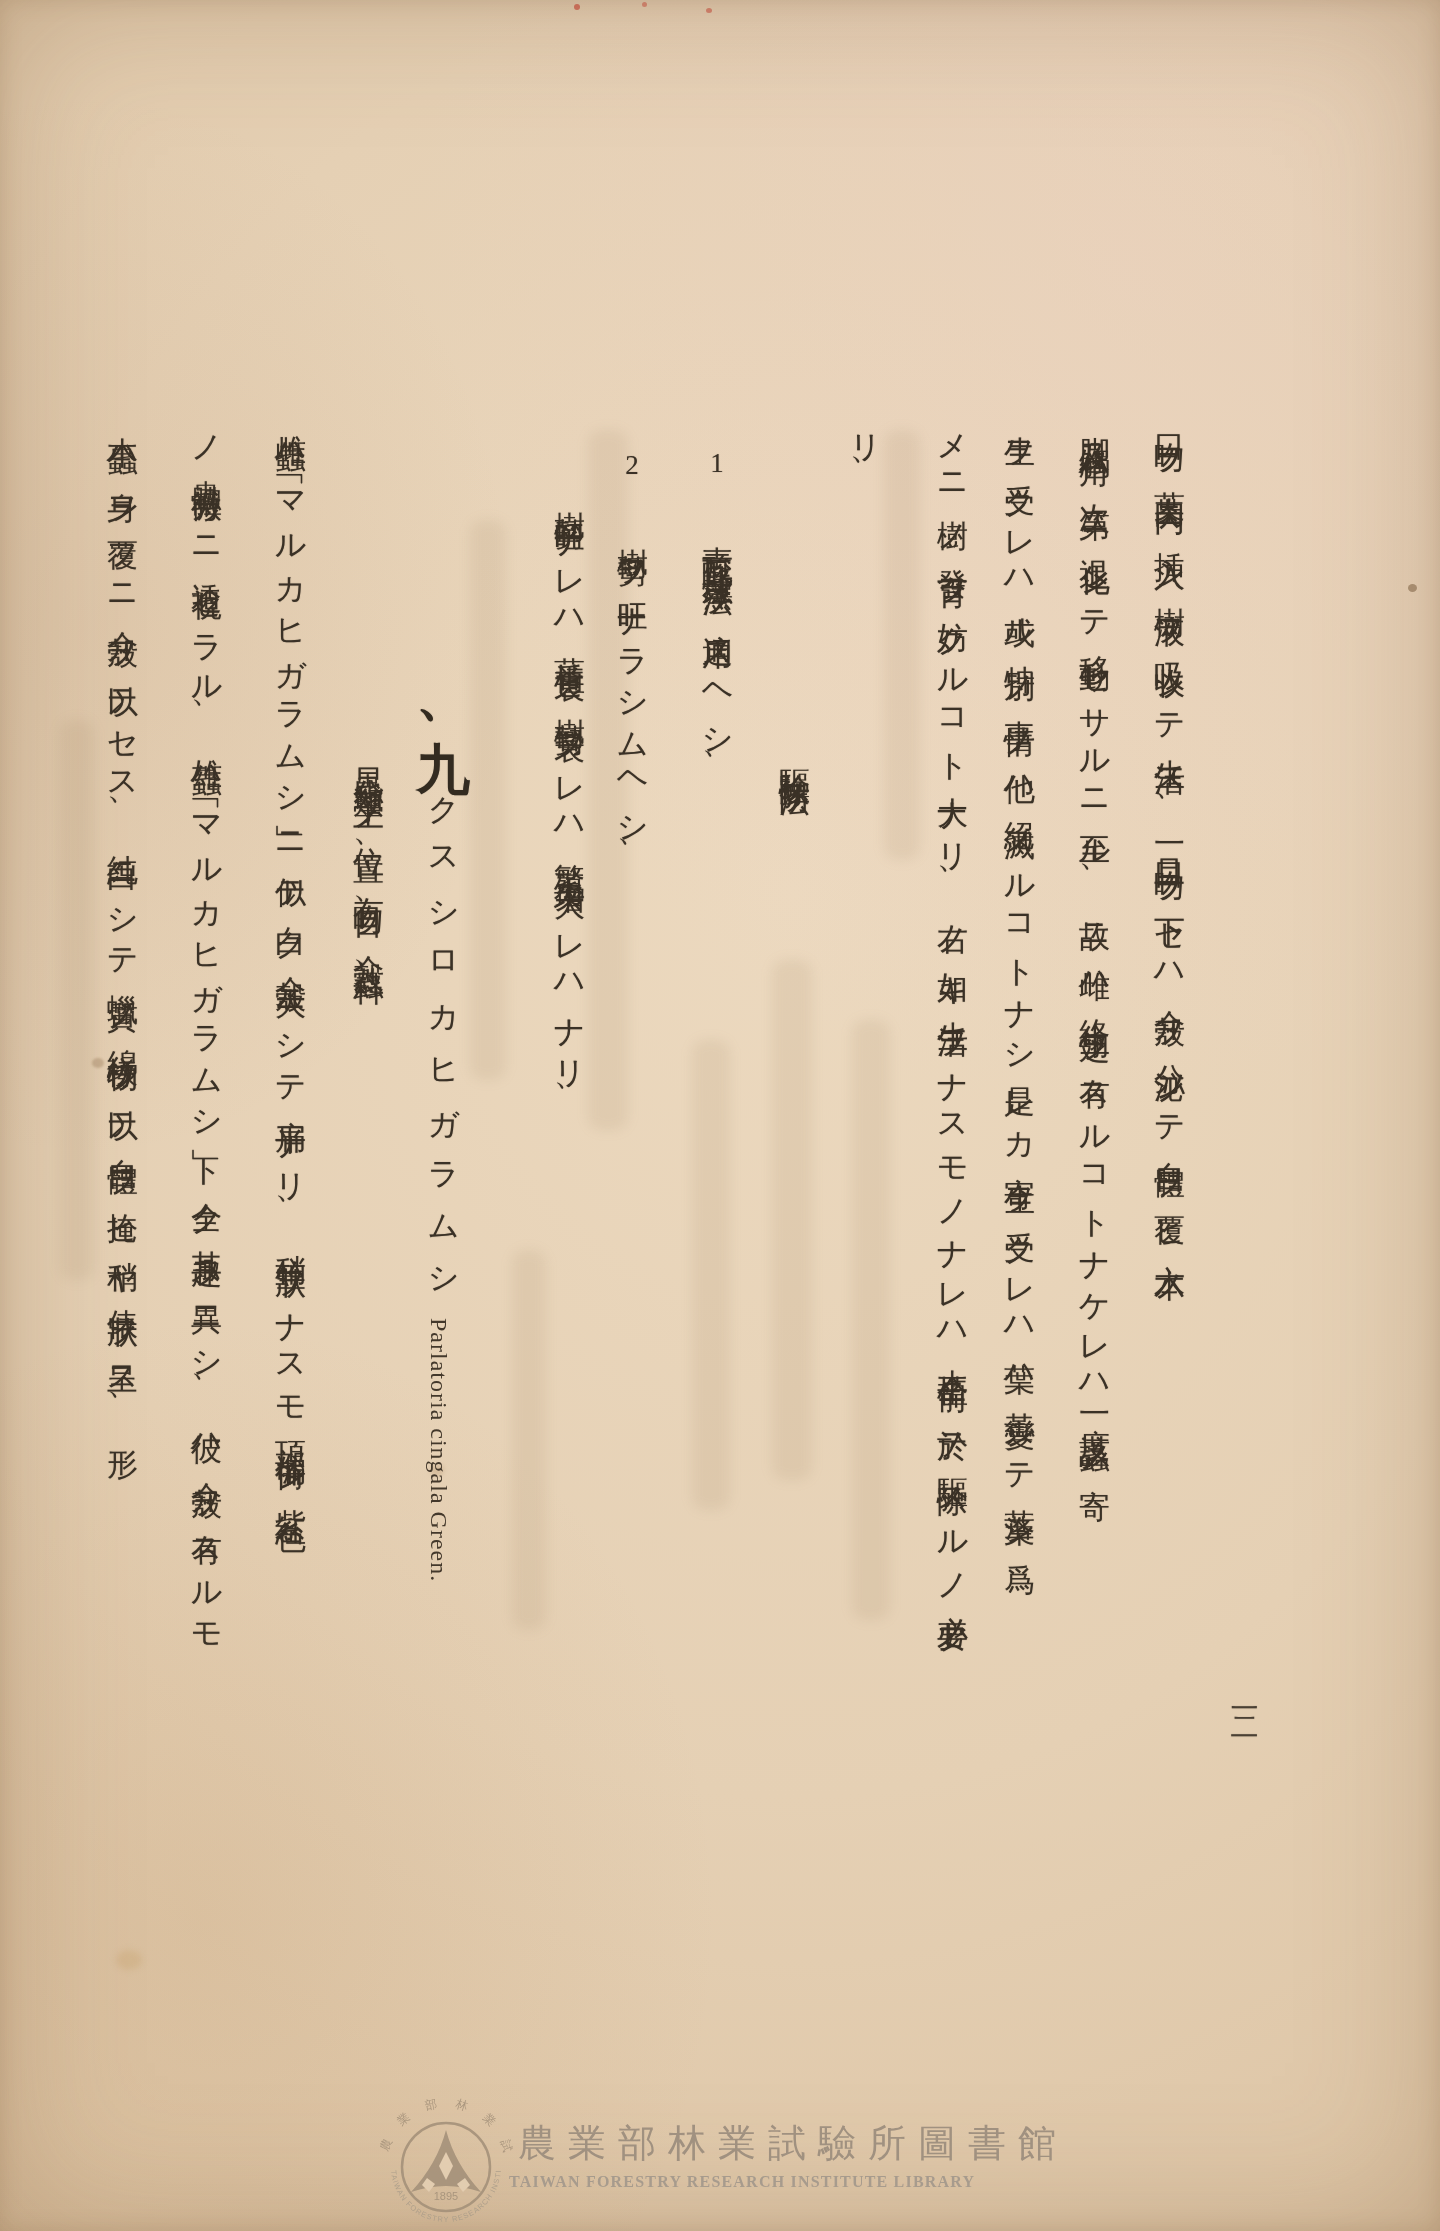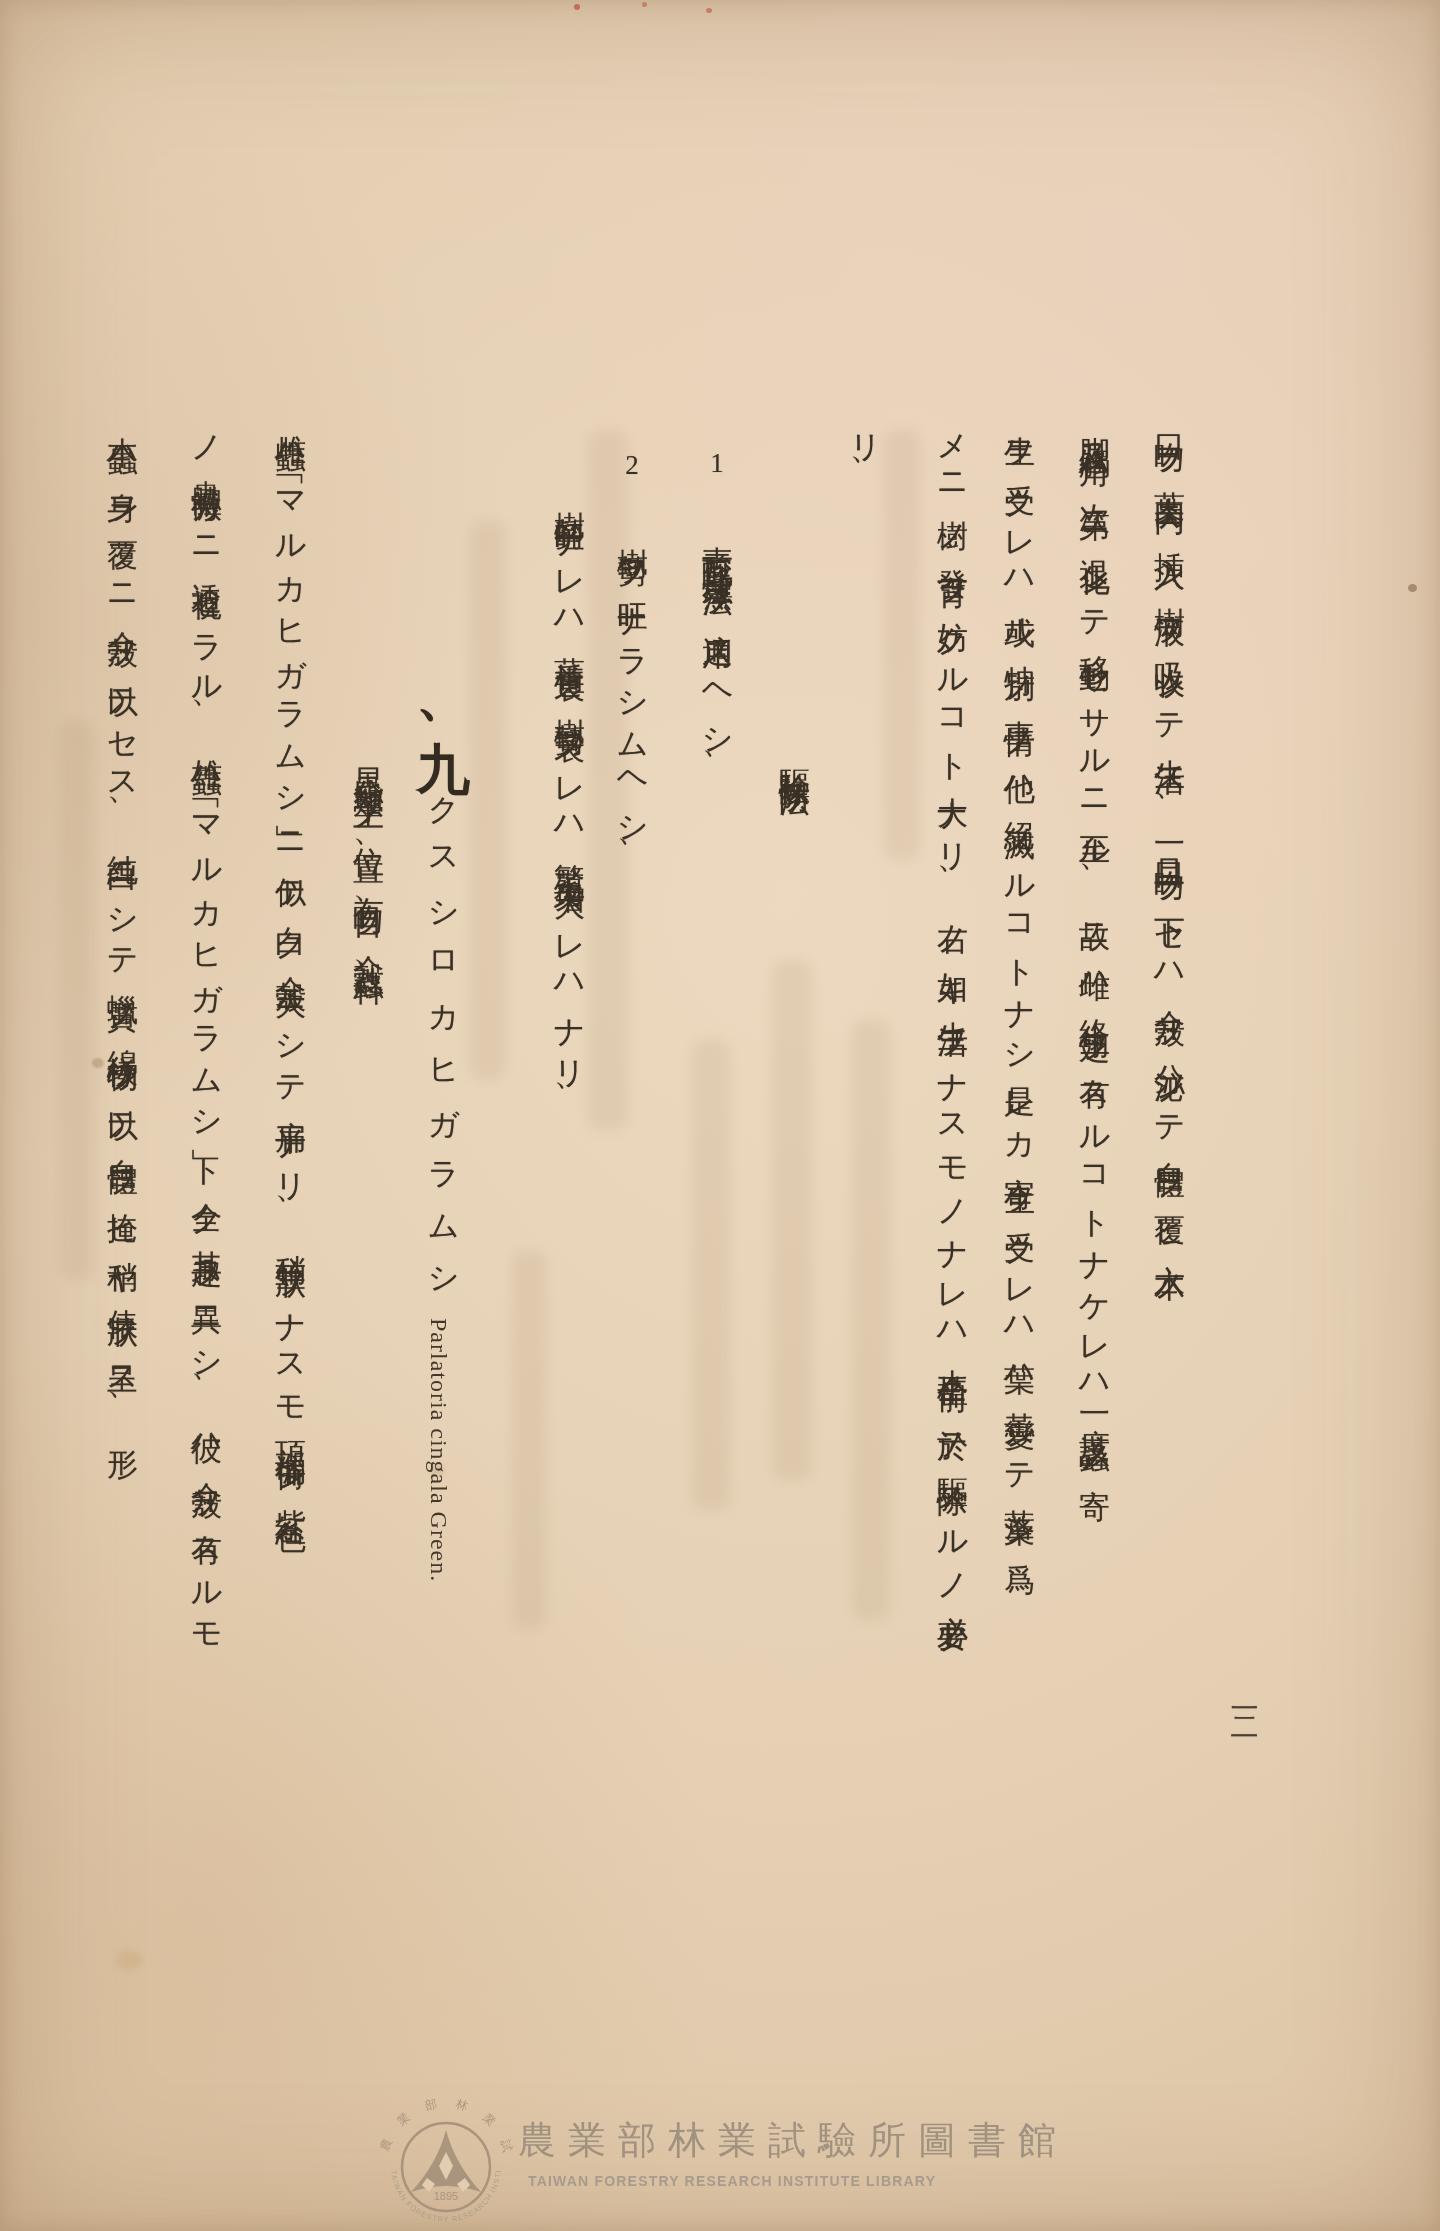--- a/index.html
+++ b/index.html
@@ -31,28 +31,28 @@
   .head-kana{font-size:31px;letter-spacing:17px;margin-inline-start:10px;}
   .latin{font-size:24px;letter-spacing:1px;color:#43382b;text-shadow:none;}
   .pagenum{font-size:28px;letter-spacing:3px;color:#4a4034;}
   
   .ghost{position:absolute;background:rgba(150,116,84,.11);filter:blur(6px);border-radius:14px;}
   .speck{position:absolute;border-radius:50%;}
   
   .stamp{position:absolute;left:0;top:0;width:1440px;height:2231px;pointer-events:none;}
   .stamp-cjk{
     position:absolute;left:518px;top:2124px;
-    font-family:Liberation Mono, monospace;
+    font-family:Liberation Serif, serif;
     font-size:38px;letter-spacing:12px;line-height:1;
     color:#a09180;font-weight:500;white-space:nowrap;
   }
   .stamp-en{
-    position:absolute;left:528px;top:2174px;
-    font-family:Liberation Sans, sans-serif;
-    font-size:14px;letter-spacing:1.2px;line-height:1;
+    position:absolute;left:509px;top:2174px;
+    font-family:Liberation Serif, serif;
+    font-size:16px;letter-spacing:1.2px;line-height:1;
     color:#a79b8d;font-weight:bold;white-space:nowrap;
   }
 </style>
 </head>
 <body>
 
 <div class="page">
 
   <div class="ghost" style="left:588px;top:430px;width:40px;height:700px;"></div>
   <div class="ghost" style="left:692px;top:1040px;width:38px;height:470px;"></div>

